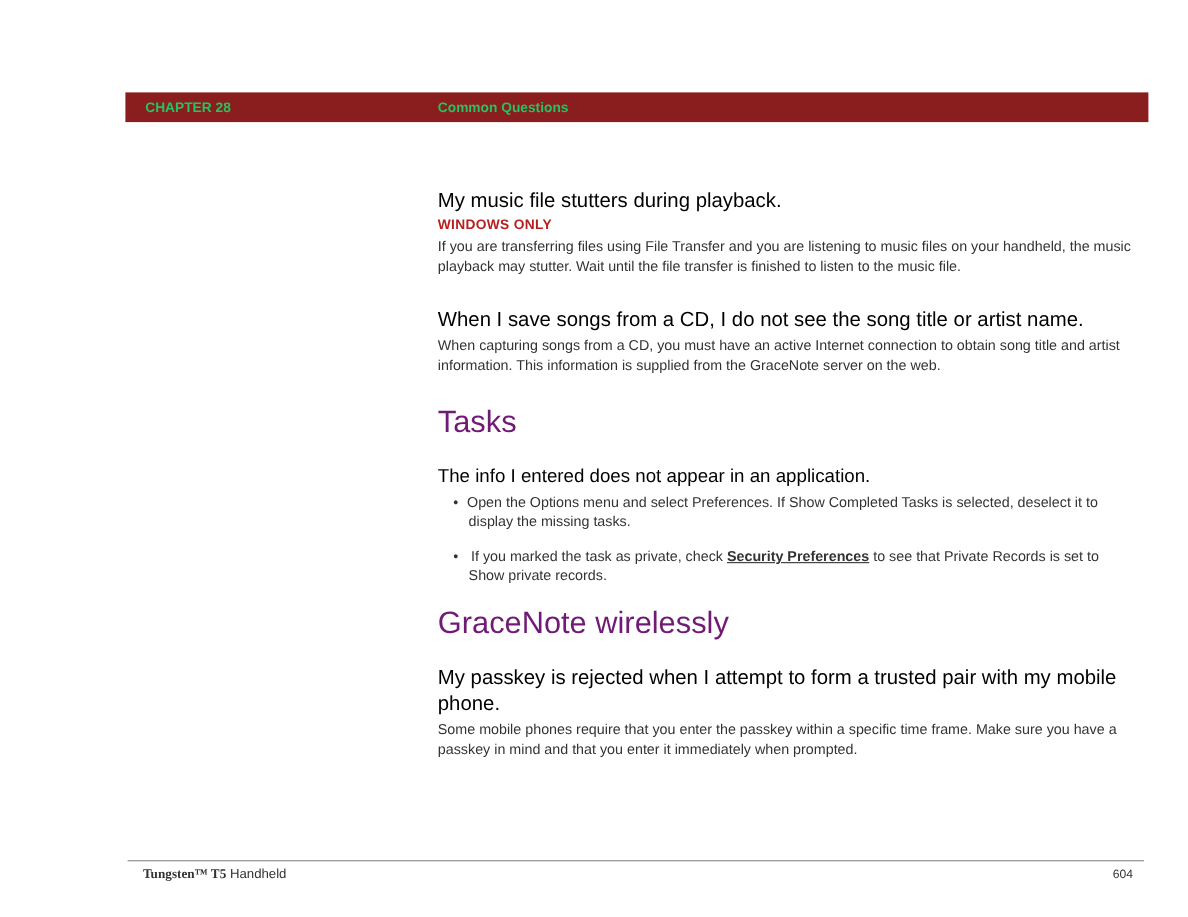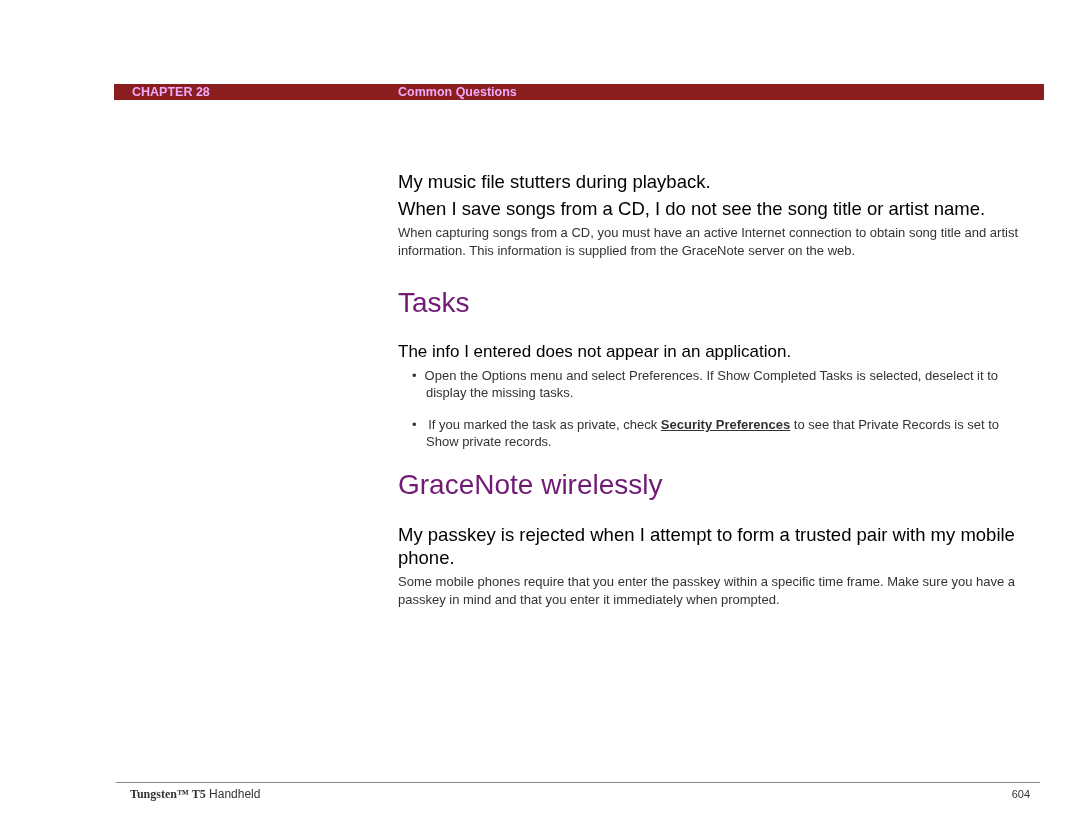--- a/index.html
+++ b/index.html
@@ -5,23 +5,23 @@
   * { margin: 0; padding: 0; box-sizing: border-box; }
   html, body { width: 1080px; height: 834px; background: #fff; font-family: Arial, Helvetica, sans-serif; color: #222; }
   .page { width: 1080px; height: 834px; position: relative; }
 
   
   .header-bar {
     position: absolute;
     top: 84px;
     left: 114px;
     right: 36px;
-    height: 16px;
+    height: 27px;
     background: #8a1d1d;
-    color: #f0abfc;
+    color: #22c55e;
     font-size: 12.5px;
     font-weight: bold;
     display: flex;
     align-items: center;
   }
   .header-chapter { margin-left: 18px; }
   .header-section { position:absolute; left: 284px; }
 
   
   .content {
@@ -101,20 +101,22 @@
 <div class="page">
 
 <div class="header-bar">
   <span class="header-chapter">CHAPTER 28</span>
   <span class="header-section">Common Questions</span>
 </div>
 
 <div class="content">
 
   <div class="q-heading">My music file stutters during playback.</div>
+  <div class="windows-only">WINDOWS ONLY</div>
+  <div class="body-text">If you are transferring files using File Transfer and you are listening to music files on your handheld, the music playback may stutter. Wait until the file transfer is finished to listen to the music file.</div>
 
   <div class="q-heading">When I save songs from a CD, I do not see the song title or artist name.</div>
   <div class="body-text">When capturing songs from a CD, you must have an active Internet connection to obtain song title and artist information. This information is supplied from the GraceNote server on the web.</div>
 
   <div class="section-title">Tasks</div>
   <div class="q-heading" style="font-size:17px;">The info I entered does not appear in an application.</div>
   <ul class="bullets">
     <li>Open the Options menu and select Preferences. If Show Completed Tasks is selected, deselect it to display the missing tasks.</li>
     <li>
       <span>If you marked the task as private, check </span><span class="link">Security Preferences</span><span> to see that Private Records is set to Show private records.</span>

